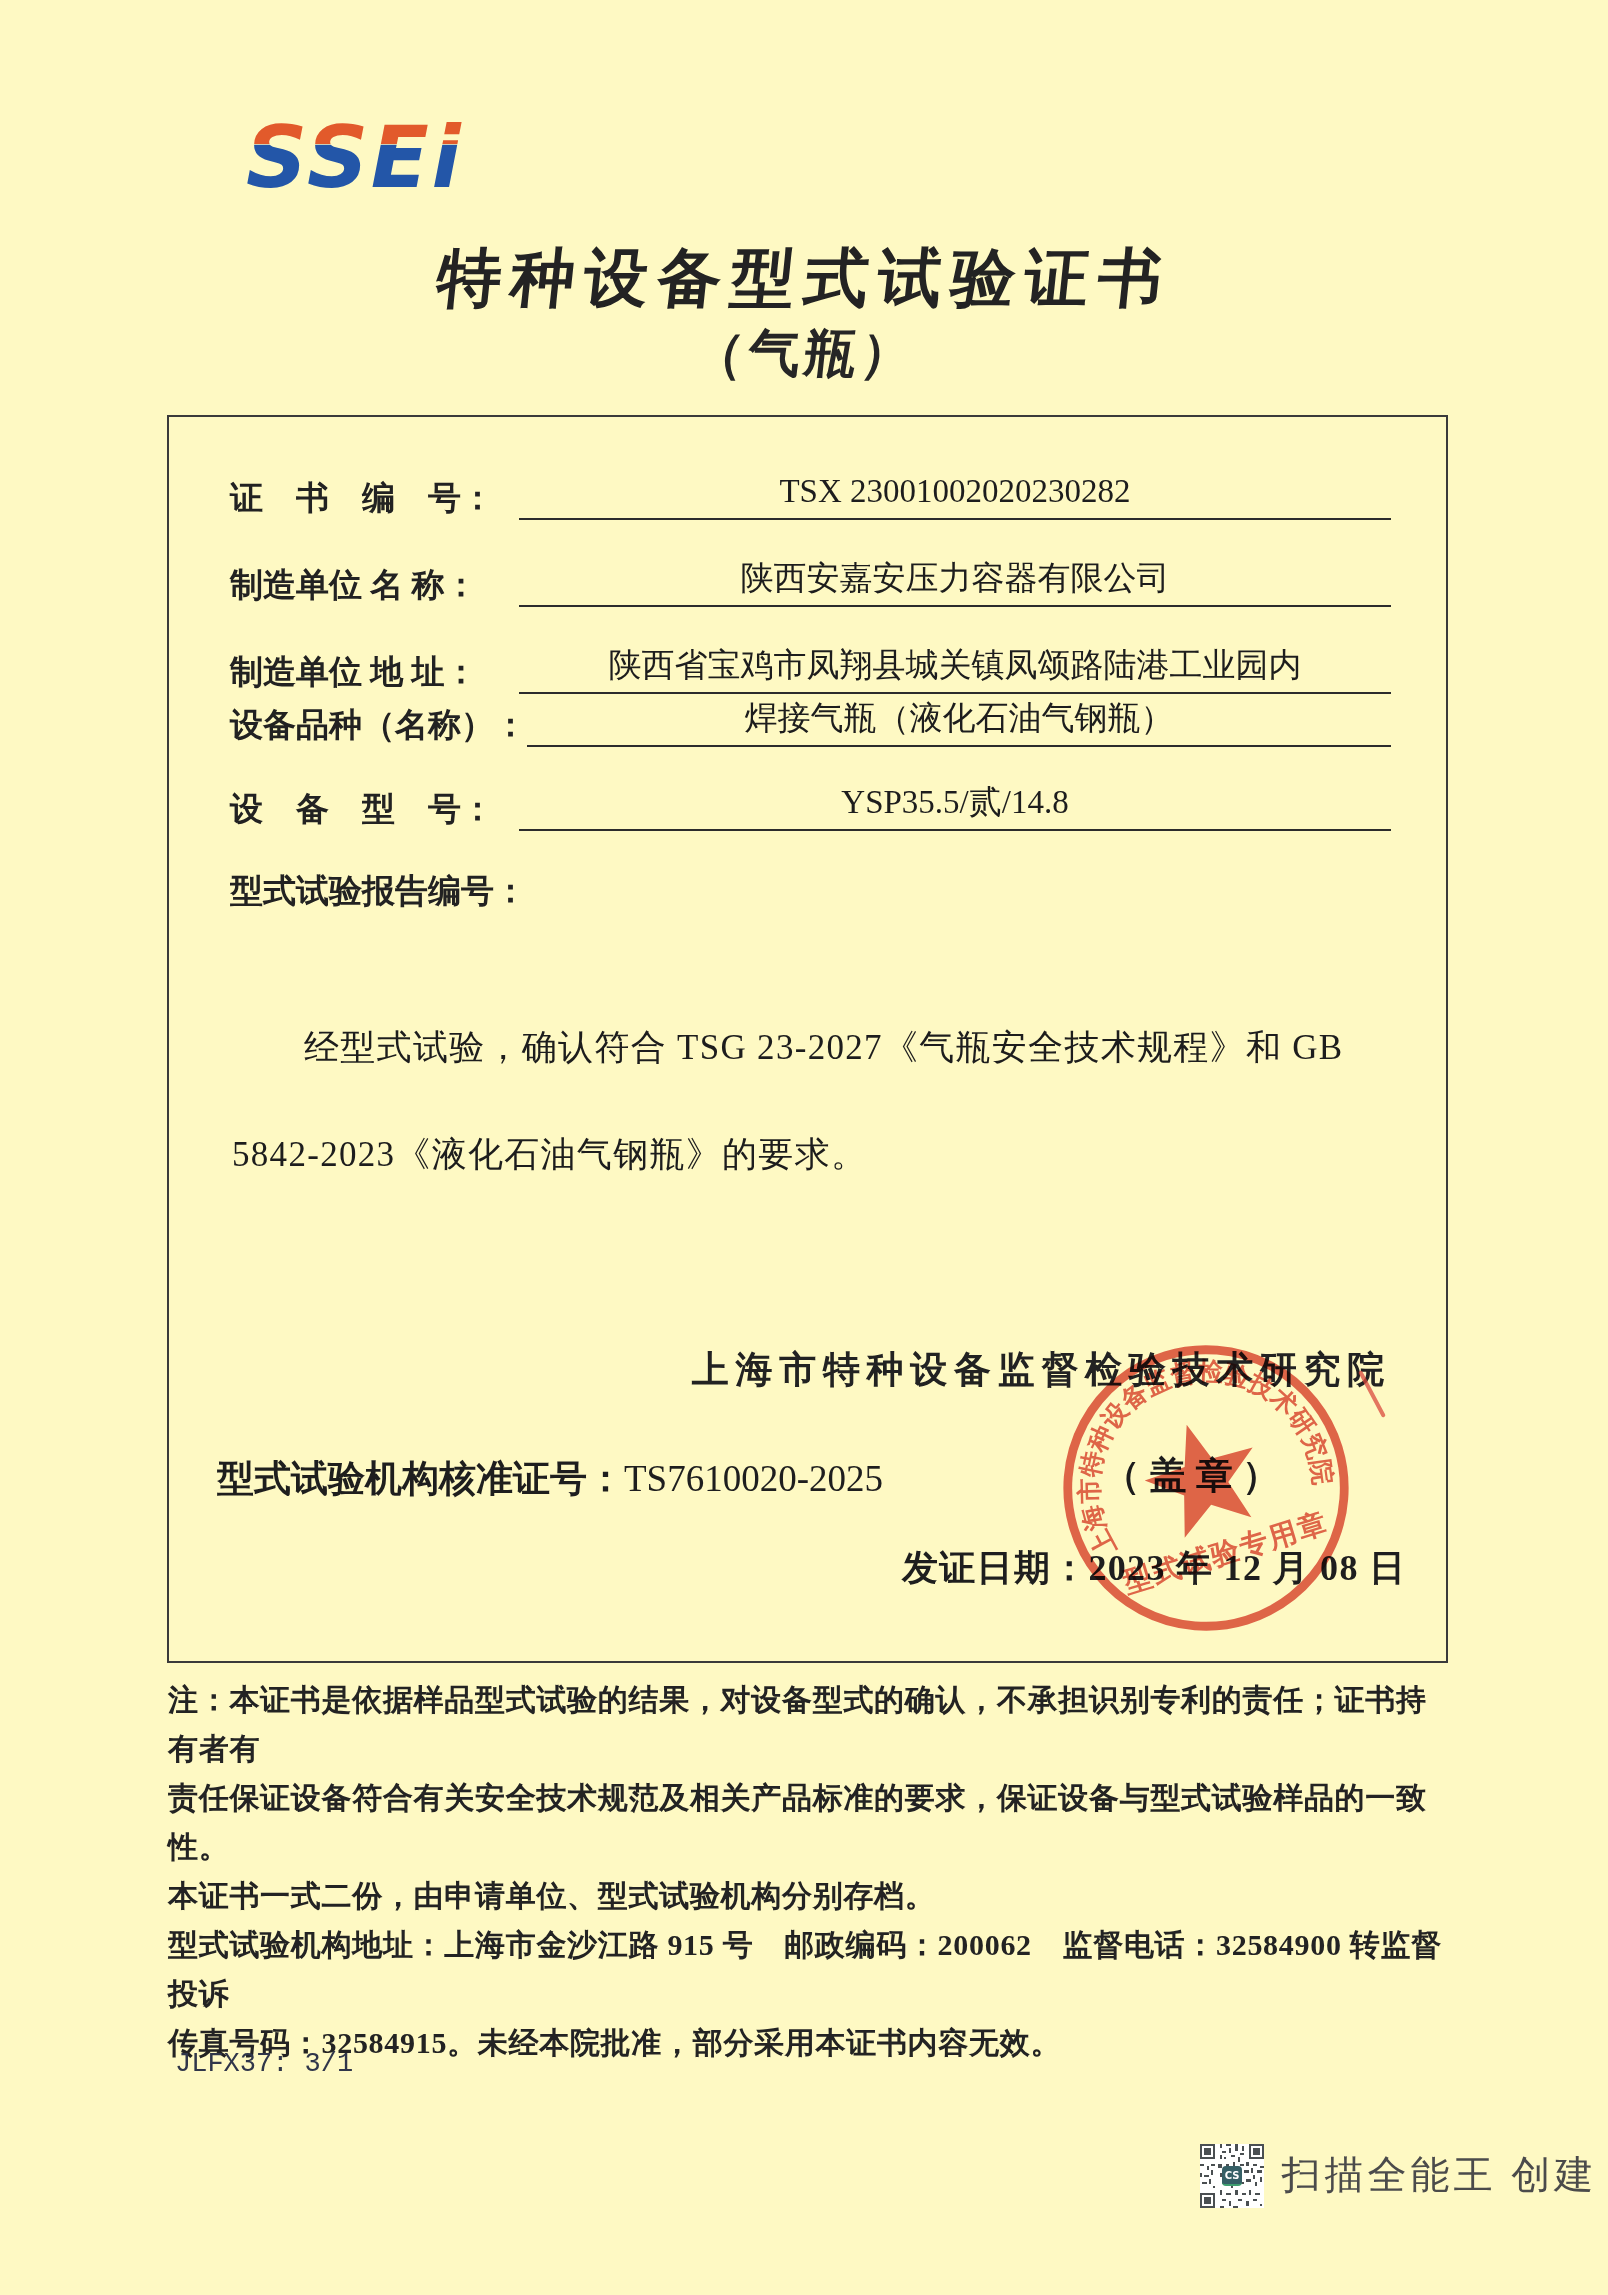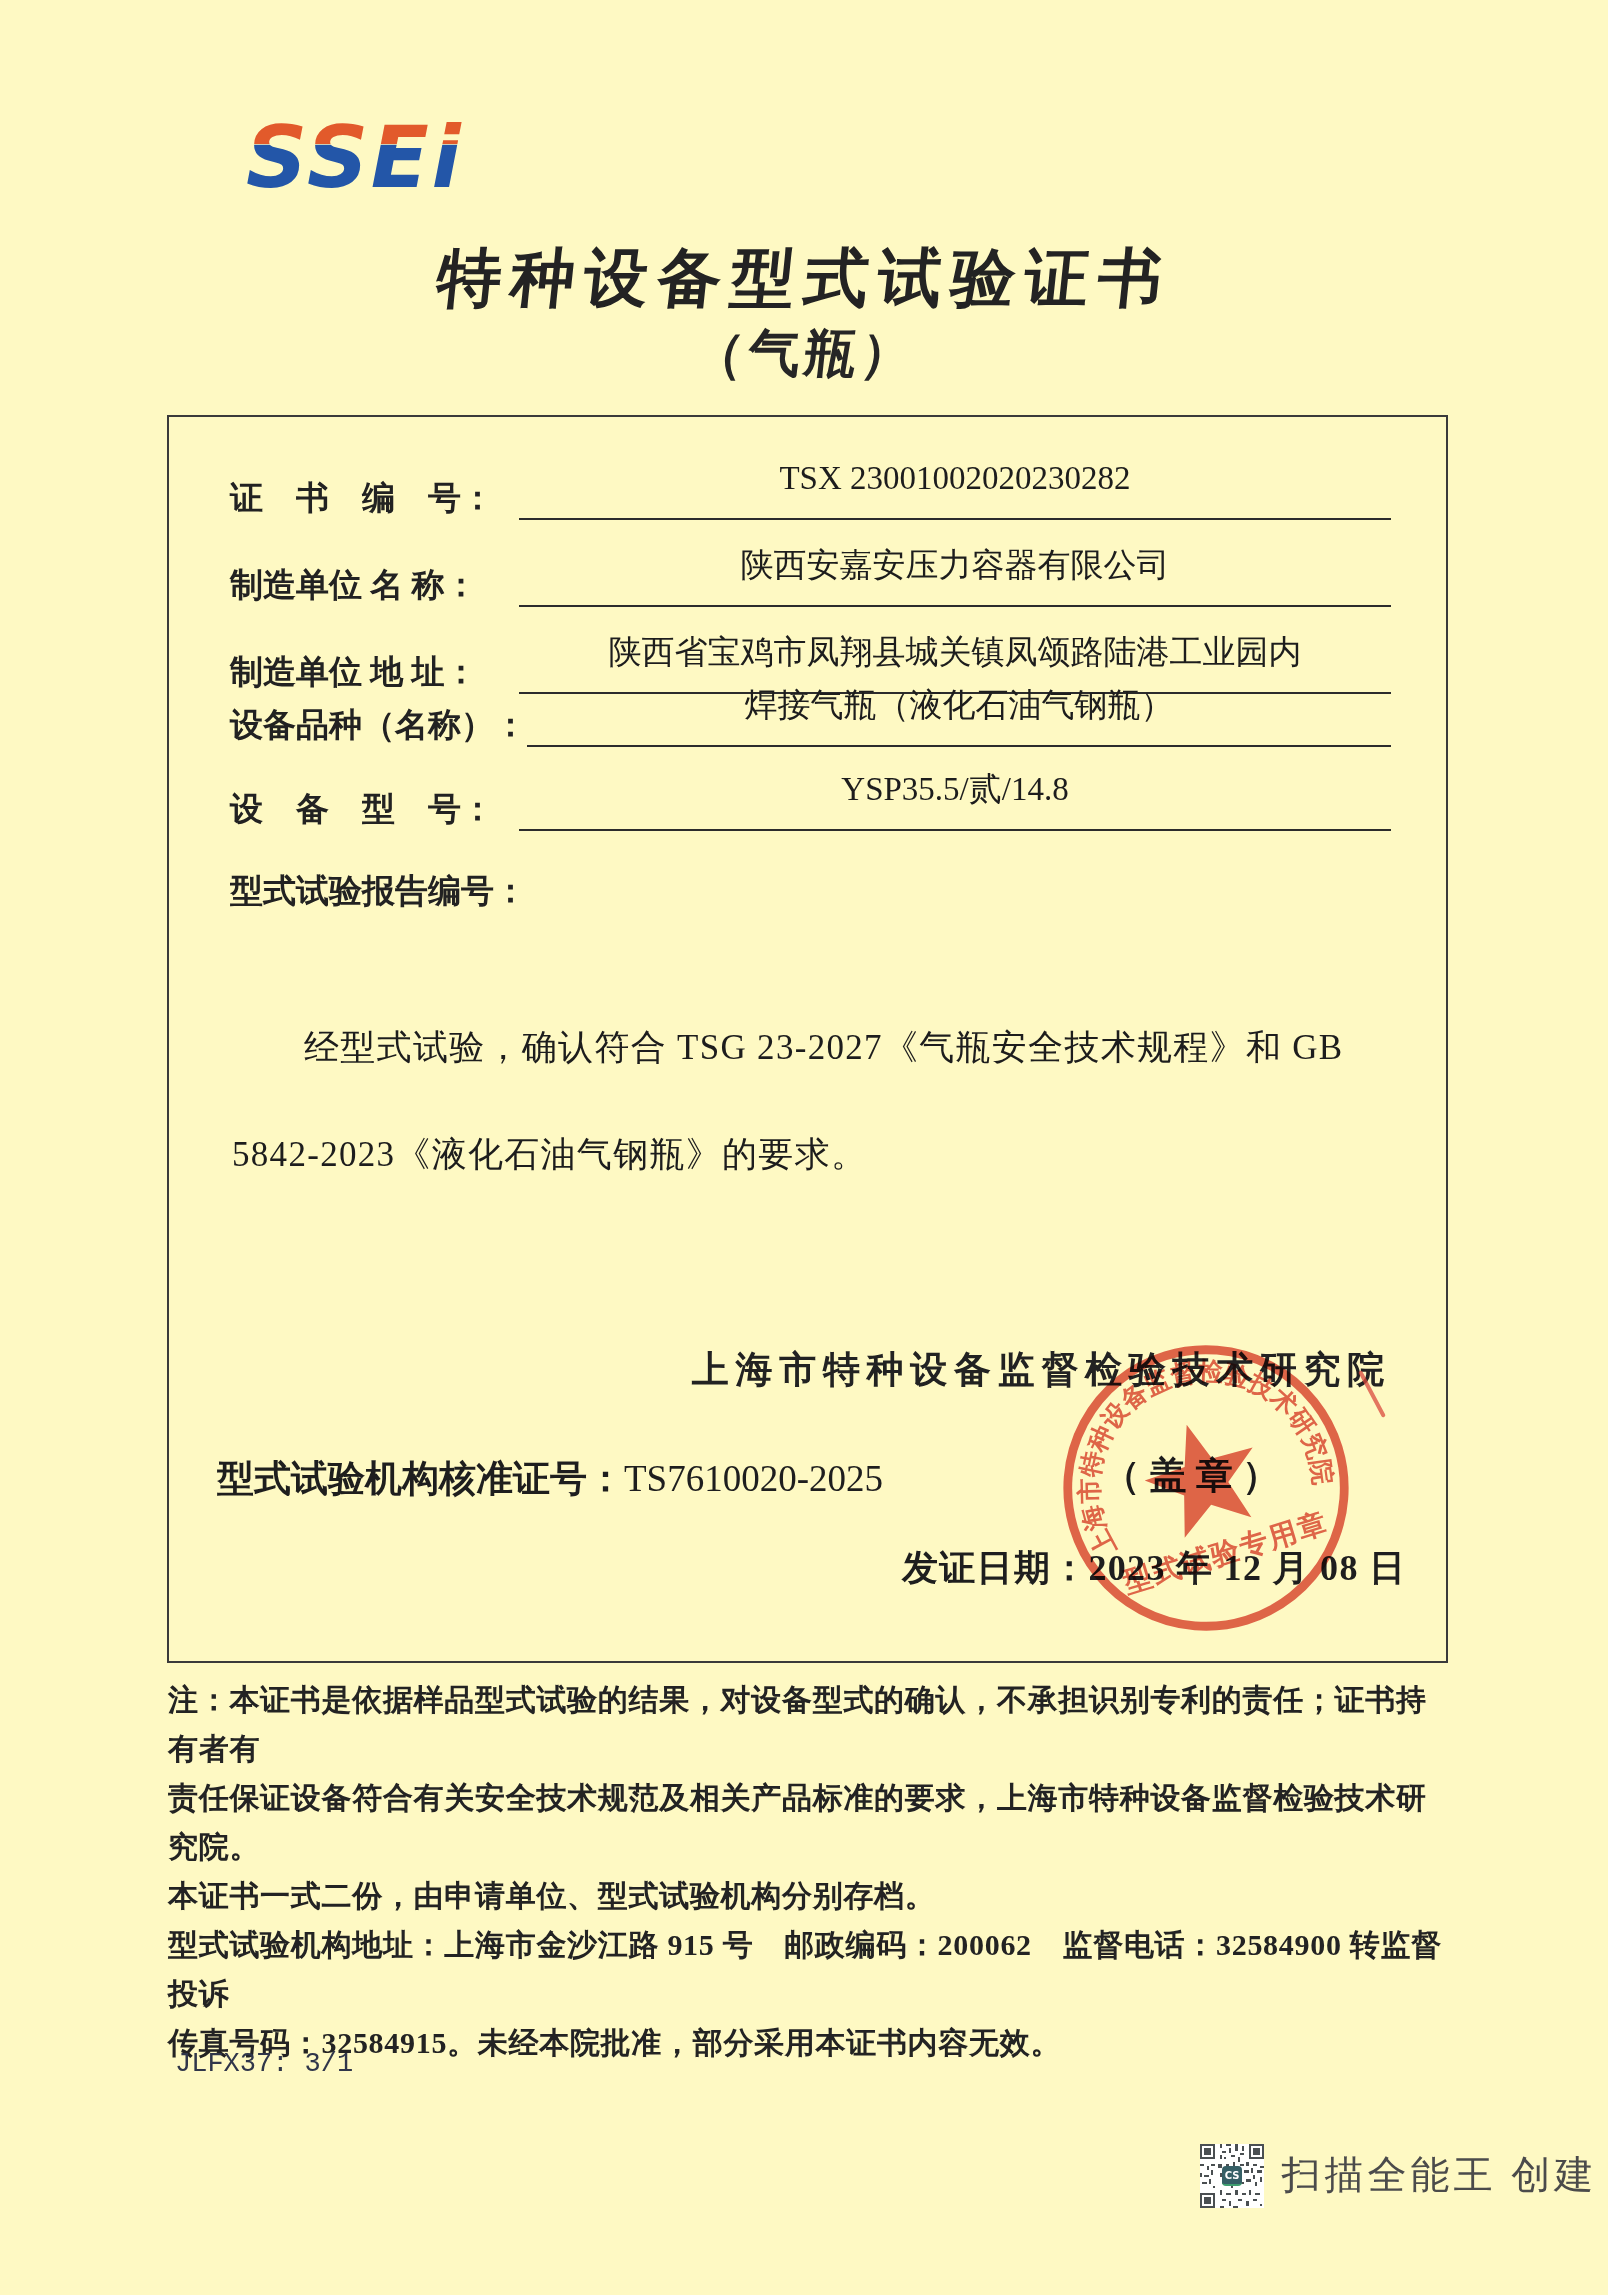--- a/index.html
+++ b/index.html
@@ -76,21 +76,21 @@
     line-height: 44px;
     white-space: nowrap;
     color: #222;
   }
   .field-value {
     flex: 1 1 auto;
     text-align: center;
     font-size: 33px;
     line-height: 43px;
     border-bottom: 2px solid #2c2c2c;
-    padding-bottom: 18px;
+    padding-bottom: 5px;
     white-space: nowrap;
     color: #1d1d1d;
   }
 
   .body-par {
     position: absolute;
     left: 63px; right: 55px;
     font-size: 35px;
     line-height: 43px;
     letter-spacing: 1.3px;
@@ -279,21 +279,21 @@
       <text font-size="38" font-weight="bold" fill="#d9493e" font-family="Liberation Serif, DejaVu Serif, serif">
         <textPath href="#ringPath" startOffset="6" textLength="596" lengthAdjust="spacingAndGlyphs">上海市特种设备监督检验技术研究院</textPath>
       </text>
       <text x="218" y="332" text-anchor="middle" font-size="42" font-weight="bold" letter-spacing="3" fill="#d9493e" font-family="Liberation Serif, DejaVu Serif, serif">型式试验专用章</text>
     </g>
   </svg>
   <div class="stamp-tick"></div>
 
   <div class="notes">
     <div>注：本证书是依据样品型式试验的结果，对设备型式的确认，不承担识别专利的责任；证书持有者有</div>
-    <div>责任保证设备符合有关安全技术规范及相关产品标准的要求，上海市特种设备监督检验技术研究院。</div>
+    <div>责任保证设备符合有关安全技术规范及相关产品标准的要求，保证设备与型式试验样品的一致性。</div>
     <div>本证书一式二份，由申请单位、型式试验机构分别存档。</div>
     <div>型式试验机构地址：上海市金沙江路 915 号　邮政编码：200062　监督电话：32584900 转监督投诉</div>
     <div>
       <span>传真号码：32584915。</span><span class="bold">未经本院批准，部分采用本证书内容无效。</span>
     </div>
   </div>
 
   <div class="form-code">JLFX37: 3/1</div>
 
   <div class="watermark">

